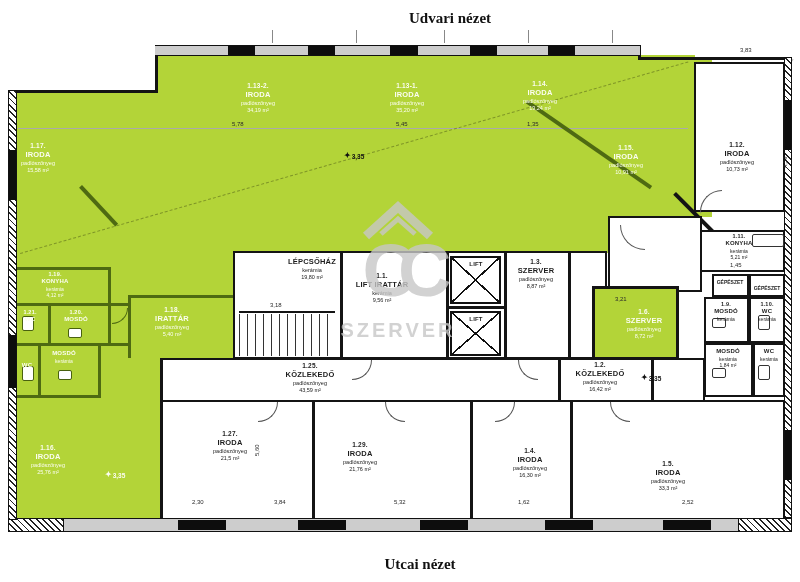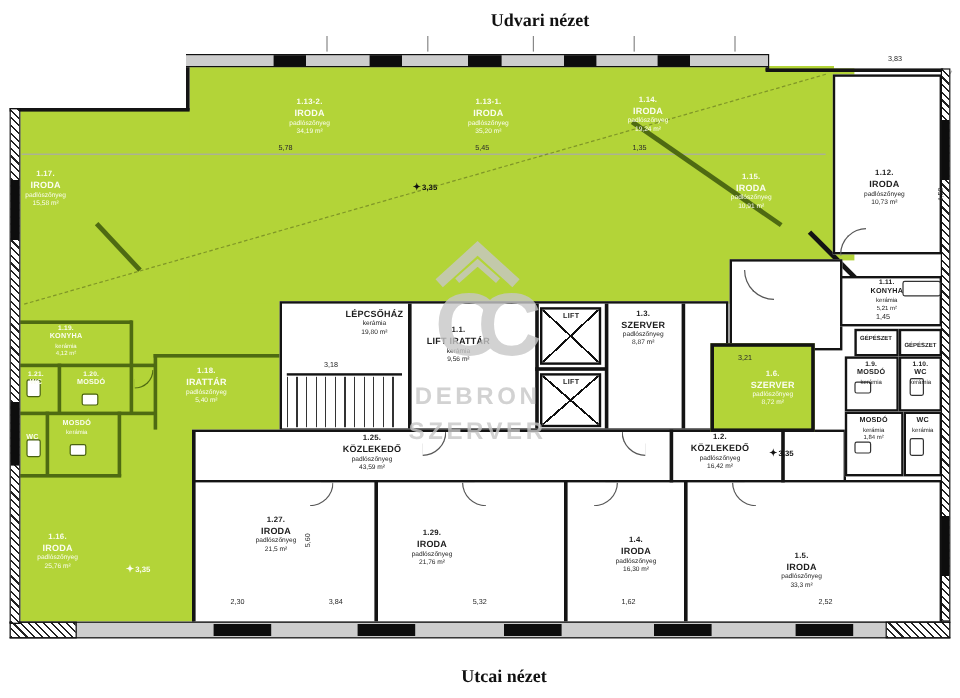--- a/index.html
+++ b/index.html
@@ -368,17 +368,16 @@
       <span class="ic">✦</span>
       <span>3,35</span>
     </span>
 
   <div class="wm">
     <svg width="104" height="122" viewBox="0 0 104 122">
       <path d="M20 46 L52 17 L84 46" fill="none" stroke="#c7c7c7" stroke-width="9"></path>
       <path d="M35 44 L52 29 L69 44" fill="none" stroke="#c7c7c7" stroke-width="5"></path>
       <text x="52" y="106" text-anchor="middle" font-family="Liberation Sans, sans-serif" font-size="74" font-weight="bold" fill="#c7c7c7" letter-spacing="-18">CC</text>
     </svg>
-    <div class="wm1">DEBRON</div>
     <div class="wm2">SZERVER</div>
   </div>
 
 </div>
 
 </body></html>

